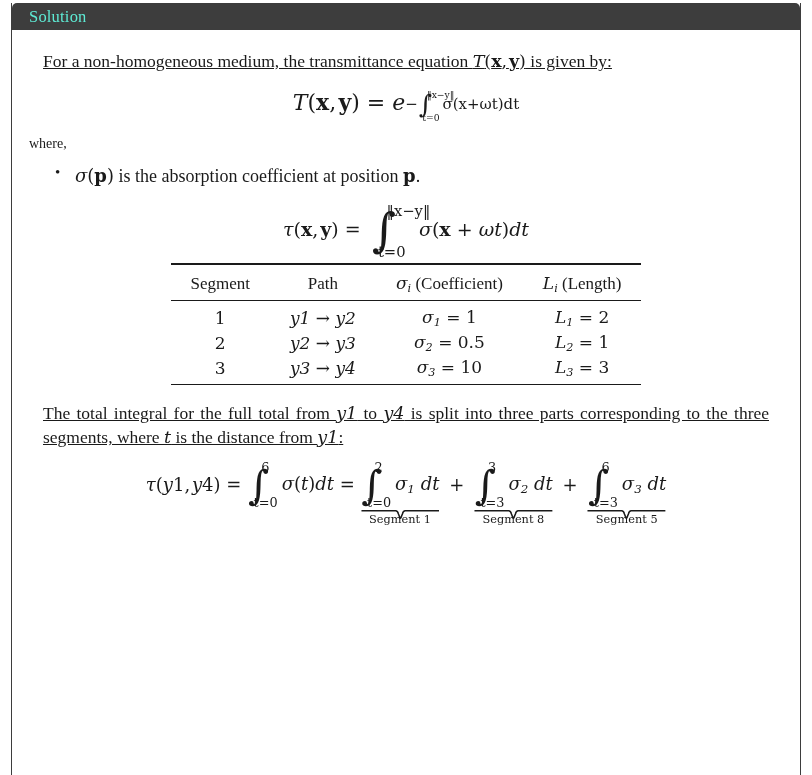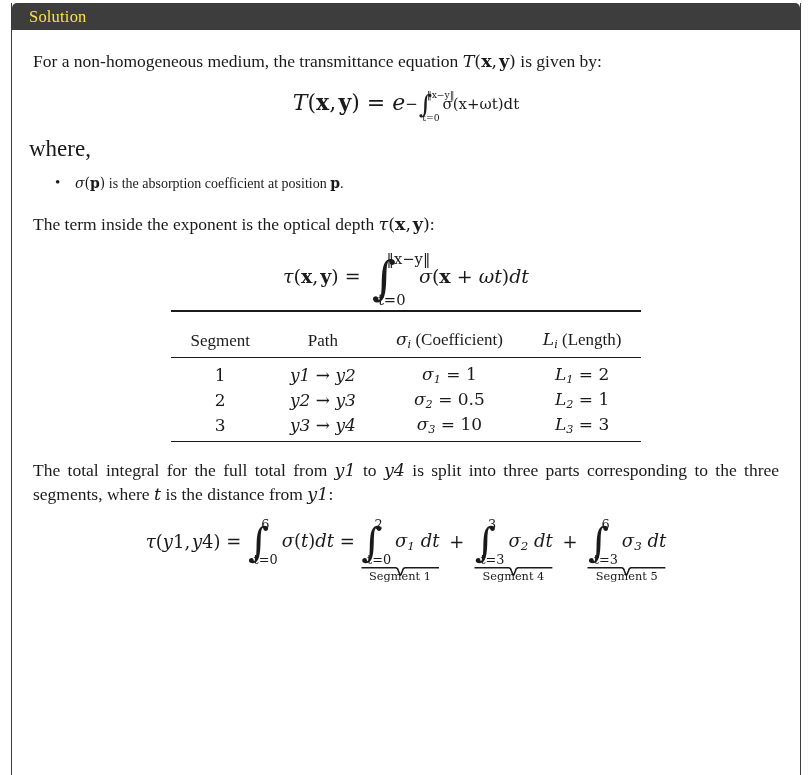--- a/index.html
+++ b/index.html
@@ -21,50 +21,51 @@
     top: 3px;
     width: 790px;
     min-height: 790px;
     background: #ffffff;
     border: 1.5px solid #3d3d3d;
     border-top: none;
     border-radius: 0 0 2px 2px;
   }
   .solution-header {
     background: #3d3d3d;
-    color: #fde047;
+    color: #5eead4;
     border-radius: 5px 5px 0 0;
     height: 27px;
     line-height: 27px;
     padding: 0 0 0 17px;
     font-size: 16.5px;
     letter-spacing: 0.2px;
   }
   .solution-body {
     padding: 14px 17px 20px 17px;
   }
 
   
   p.para {
-    margin: 4px;
+    margin: 14px;
     font-size: 17.5px;
     line-height: 1.38;
     text-align: justify;
     text-justify: inter-word;
+    text-decoration: underline;
   }
   p.para.first { margin-top: 5px; }
-  .where { margin: 0; font-size: 23px; }
+  .where { margin: 0; font-size: 14px; }
 
   ul.deflist {
     margin: 12px 0 0 0;
     padding-left: 46px;
     list-style: none;
   }
   ul.deflist li {
-    font-size: 14px;
+    font-size: 18px;
     line-height: 1.3;
     margin-bottom: 19px;
     position: relative;
   }
   ul.deflist li::before {
     content: "\2022";
     position: absolute;
     left: -20px;
     top: -1px;
     font-size: 15px;
@@ -126,21 +127,21 @@
     border-collapse: collapse;
     font-size: 17px;
     margin: 0 auto;
   }
   table.params thead th {
     font-weight: normal;
     padding: 3px 20px 5px 20px;
     text-align: center;
     white-space: nowrap;
   }
-  table.params thead tr.toprule th { border-top: 2.2px solid #1a1a1a; padding-top: 17px; }
+  table.params thead tr.toprule th { border-top: 2.2px solid #1a1a1a; padding-top: 8px; }
   table.params thead tr.toprule th { border-bottom: 1.1px solid #1a1a1a; }
   table.params tbody td {
     padding: 1.5px 20px;
     text-align: center;
     white-space: nowrap;
   }
   table.params tbody tr:first-child td { padding-top: 6px; }
   table.params tbody tr:last-child td { border-bottom: 1.4px solid #1a1a1a; padding-bottom: 5px; }
 
   
@@ -197,21 +198,20 @@
 
     <p class="where" style="margin-top:20px;">where,</p>
 
     <ul class="deflist">
       <li><span class="math"><i>σ</i>(<span class="mb">p</span>)</span><span> is the absorption coefficient at position </span><span class="math mb">p</span><span>.</span></li>
 
 
 
     </ul>
 
-    <p class="para" style="margin-top:2px;"><span>The term inside the exponent is the optical depth </span><span class="math"><i>τ</i>(<span class="mb">x</span>, <span class="mb">y</span>)</span><span>:</span></p>
 
     <div class="display math" style="margin-top:24px; font-size:19px;">
       <span class="eq">
         <span><i>τ</i>(<span class="mb">x</span>, <span class="mb">y</span>)</span>
         <span>=</span>
         <span class="intg" style="font-size:1.25em; margin:0 5px;"><span class="sym">∫</span><span class="lim-up">‖x−y‖</span><span class="lim-dn">t=0</span></span>
         &nbsp;&nbsp;<span><i>σ</i>(<span class="mb">x</span> + <i>ωt</i>)<i>dt</i></span>
       </span>
     </div>
 
@@ -271,21 +271,21 @@
 
       <span class="plus">+</span>
 
       <span class="braced">
         <span class="content"><span class="intg" style="font-size:1.15em;"><span class="sym">∫</span><span class="lim-up">3</span><span class="lim-dn">t=3</span></span>&nbsp;&nbsp;<i>σ</i><sub class="idx">2</sub> <i>dt</i></span>
         <span class="ubrace">
           <svg width="100%" height="9" viewBox="0 0 100 9" preserveAspectRatio="none" aria-hidden="true">
             <path d="M0.6,0.8 H44 Q46.5,0.8 47.5,4 L49.3,7.6 Q50,8.7 50.7,7.6 L52.5,4 Q53.5,0.8 56,0.8 H99.4" fill="none" stroke="#1a1a1a" stroke-width="1.5" vector-effect="non-scaling-stroke"></path>
           </svg>
         </span>
-        <span class="blabel">Segment 4</span>
+        <span class="blabel">Segment 8</span>
       </span>
 
       <span class="plus">+</span>
 
       <span class="braced">
         <span class="content"><span class="intg" style="font-size:1.15em;"><span class="sym">∫</span><span class="lim-up">6</span><span class="lim-dn">t=3</span></span>&nbsp;&nbsp;<i>σ</i><sub class="idx">3</sub> <i>dt</i></span>
         <span class="ubrace">
           <svg width="100%" height="9" viewBox="0 0 100 9" preserveAspectRatio="none" aria-hidden="true">
             <path d="M0.6,0.8 H44 Q46.5,0.8 47.5,4 L49.3,7.6 Q50,8.7 50.7,7.6 L52.5,4 Q53.5,0.8 56,0.8 H99.4" fill="none" stroke="#1a1a1a" stroke-width="1.5" vector-effect="non-scaling-stroke"></path>
           </svg>

